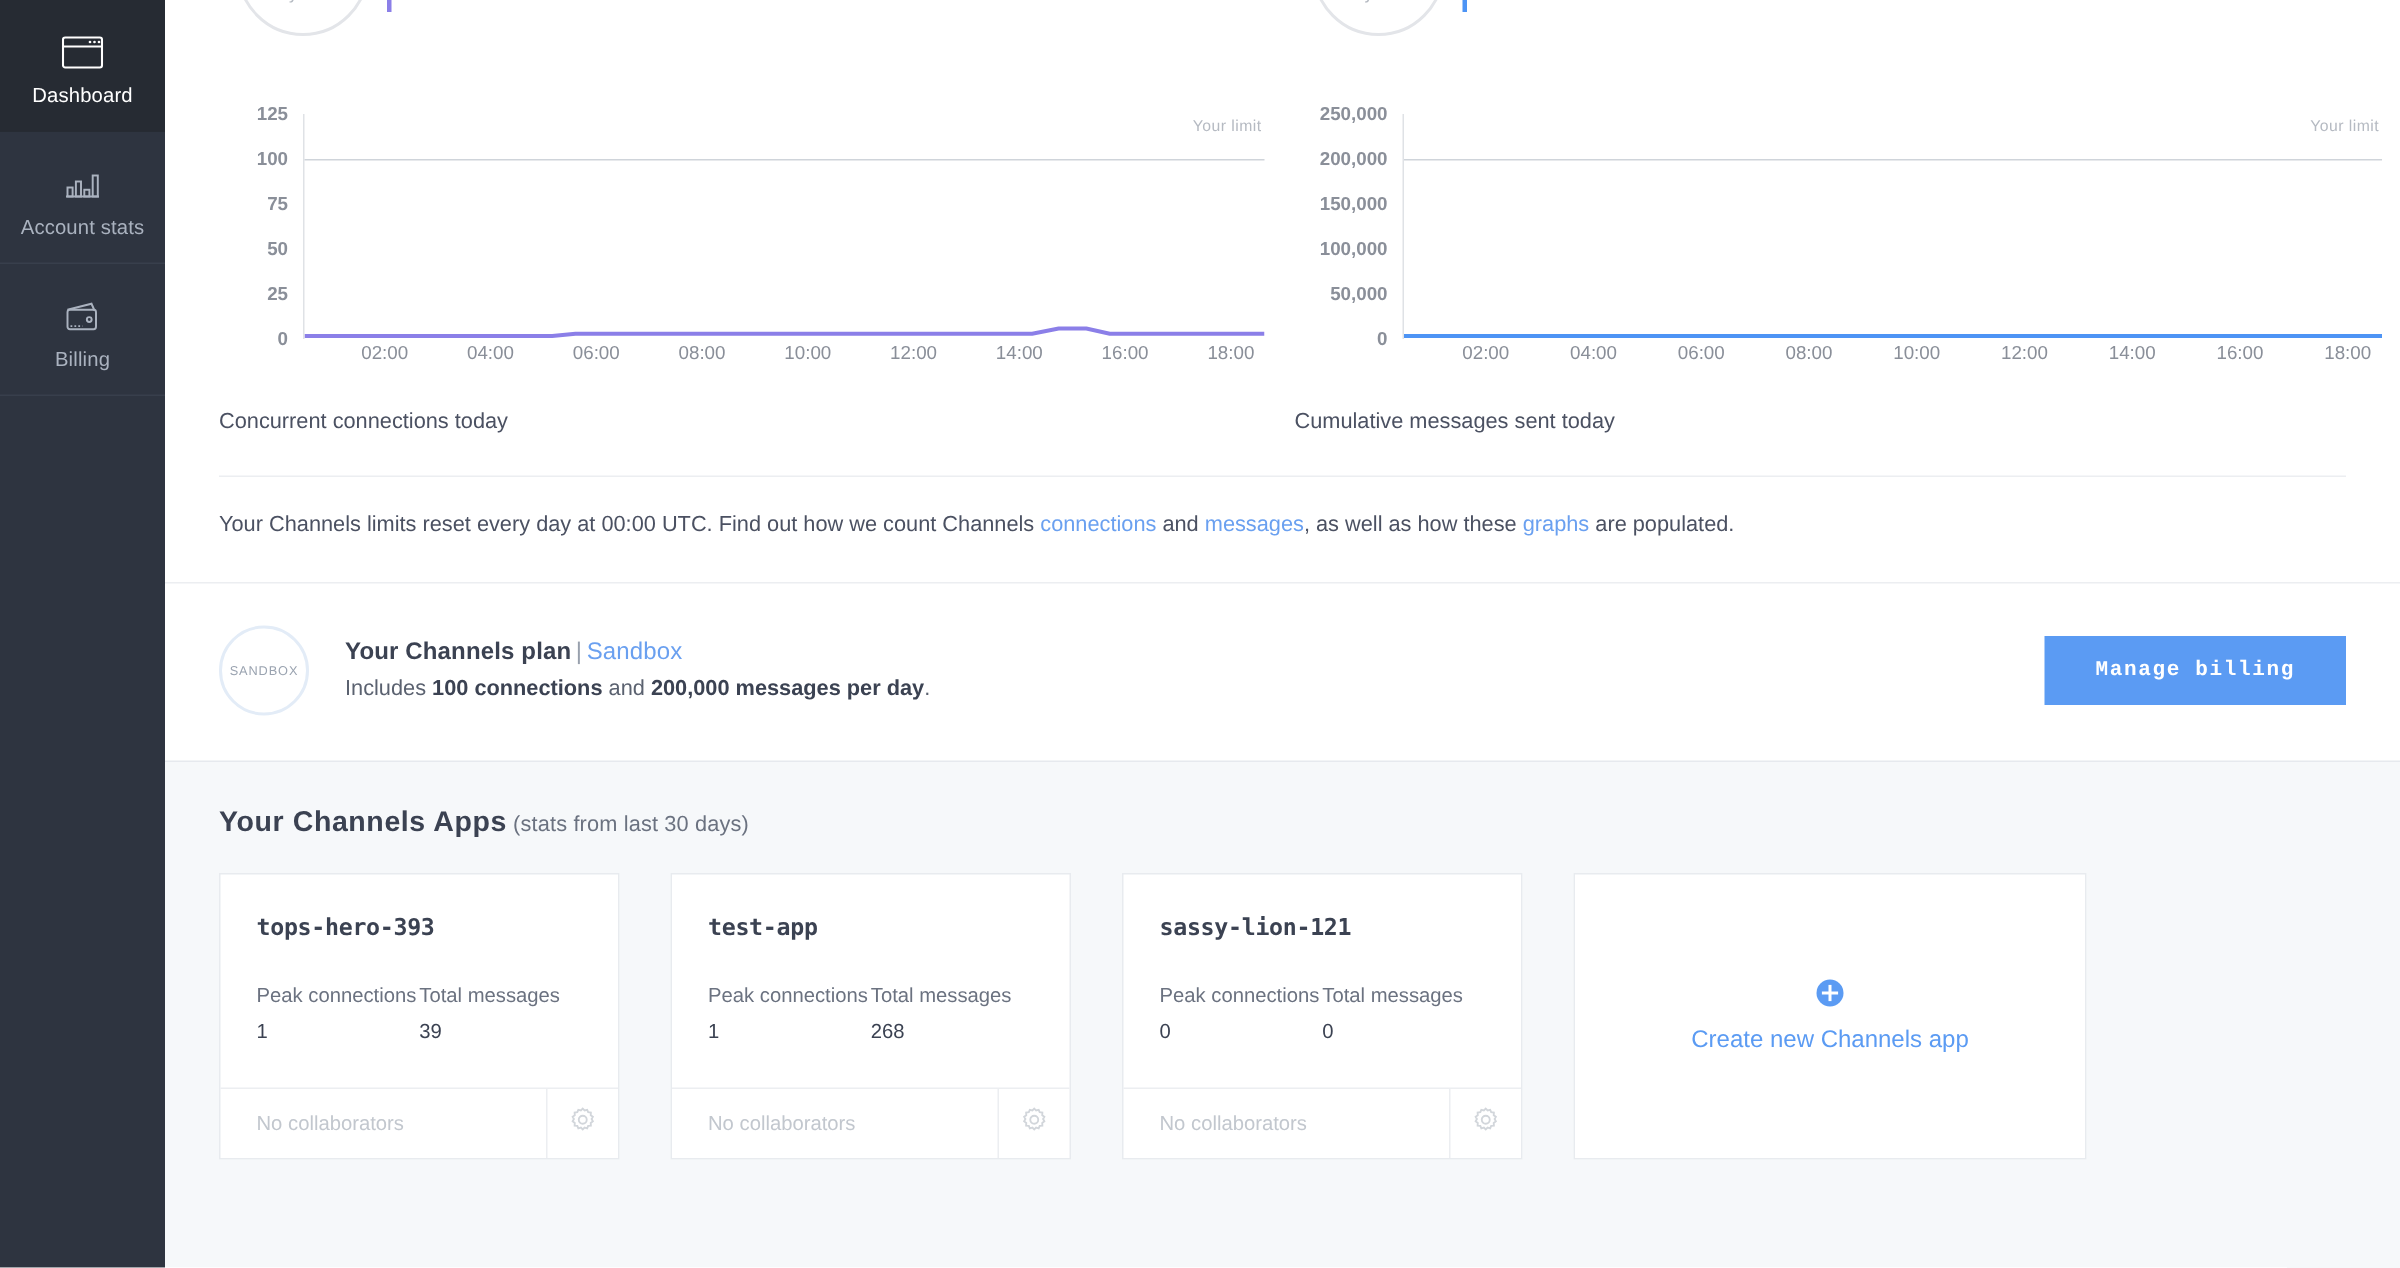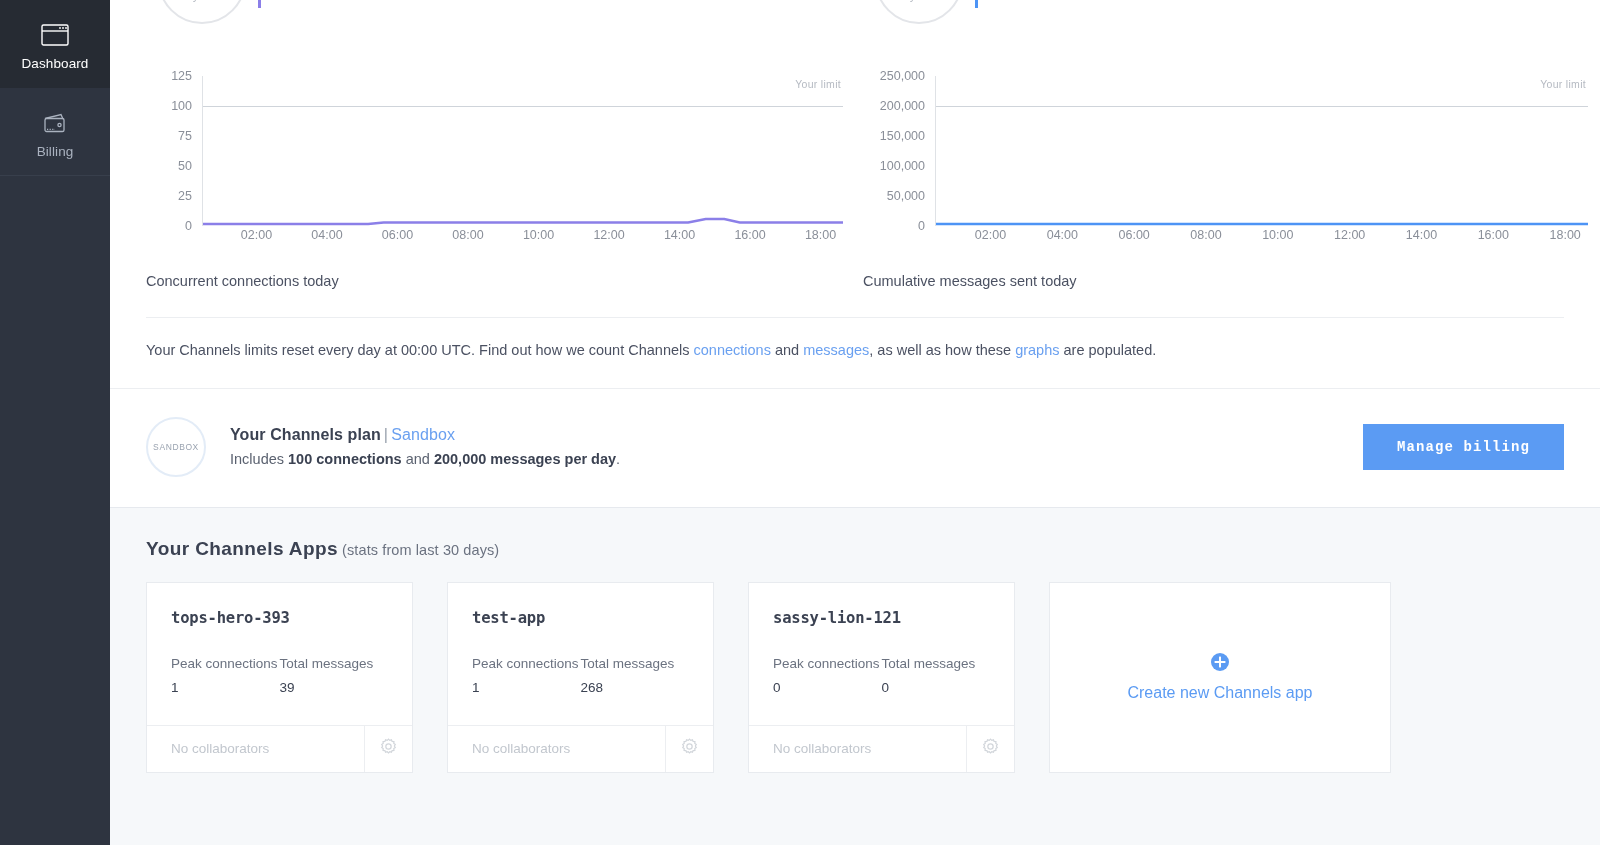--- a/index.html
+++ b/index.html
@@ -48,21 +48,21 @@
     position: absolute; top: -10px; left: 28px;
     font-size: 11.5px; color: #b5bac2; letter-spacing: .2px;
   }
   .gauge-tick { position: absolute; top: -7px; left: 112px; width: 3px; height: 15px; }
 
   .chart-body { position: relative; height: 185px; margin-top: 10px; }
   .y-axis { position: absolute; left: 0; top: 0; width: 52px; height: 150px; }
   .y-tick {
     position: absolute; right: 6px;
     font-size: 12.5px; color: #8a8f99; text-align: center;
-    transform: translateY(-50%); white-space: nowrap;
+    transform: translateY(-50%); white-space: nowrap; font-weight: bold;
   }
   .plot {
     position: absolute; left: 56px; right: 12px; top: 0; height: 150px;
     border-left: 1px solid #dfe2e6;
   }
   .plot.wide { left: 72px; }
   .limit-line { position: absolute; left: 0; right: 0; height: 1px; background: #cfd4da; }
   .limit-label {
     position: absolute; right: 2px; font-size: 10.5px; color: #b5bac2; letter-spacing: .3px;
   }
@@ -159,20 +159,32 @@
           <line x1="1" y1="8" x2="27" y2="8"></line>
           <circle cx="19" cy="5" r="0.9" fill="#ffffff" stroke="none"></circle>
           <circle cx="22" cy="5" r="0.9" fill="#ffffff" stroke="none"></circle>
           <circle cx="25" cy="5" r="0.9" fill="#ffffff" stroke="none"></circle>
         </svg>
       </span>
       <span class="nav-label">Dashboard</span>
     </div>
 
 
+    <div class="nav-item">
+      <span class="nav-icon">
+        <svg width="28" height="22" viewBox="0 0 28 22" fill="none" stroke="#aab2bf" stroke-width="1.3">
+          <line x1="3" y1="19" x2="25" y2="19"></line>
+          <rect x="4" y="13" width="3.4" height="6"></rect>
+          <rect x="9.6" y="9" width="3.4" height="10"></rect>
+          <rect x="15.2" y="14.5" width="3.4" height="4.5"></rect>
+          <rect x="20.8" y="5" width="3.4" height="14"></rect>
+        </svg>
+      </span>
+      <span class="nav-label">Account stats</span>
+    </div>
 
     <div class="nav-item">
       <span class="nav-icon">
         <svg width="28" height="24" viewBox="0 0 28 24" fill="none" stroke="#aab2bf" stroke-width="1.3">
           <path d="M4 7.5 L20 3.5 L22 8"></path>
           <rect x="4" y="7.5" width="19" height="13" rx="1.6"></rect>
           <circle cx="18.5" cy="14" r="1.6"></circle>
           <line x1="6" y1="18.4" x2="14" y2="18.4" stroke-dasharray="1.2 1.4"></line>
         </svg>
       </span>

